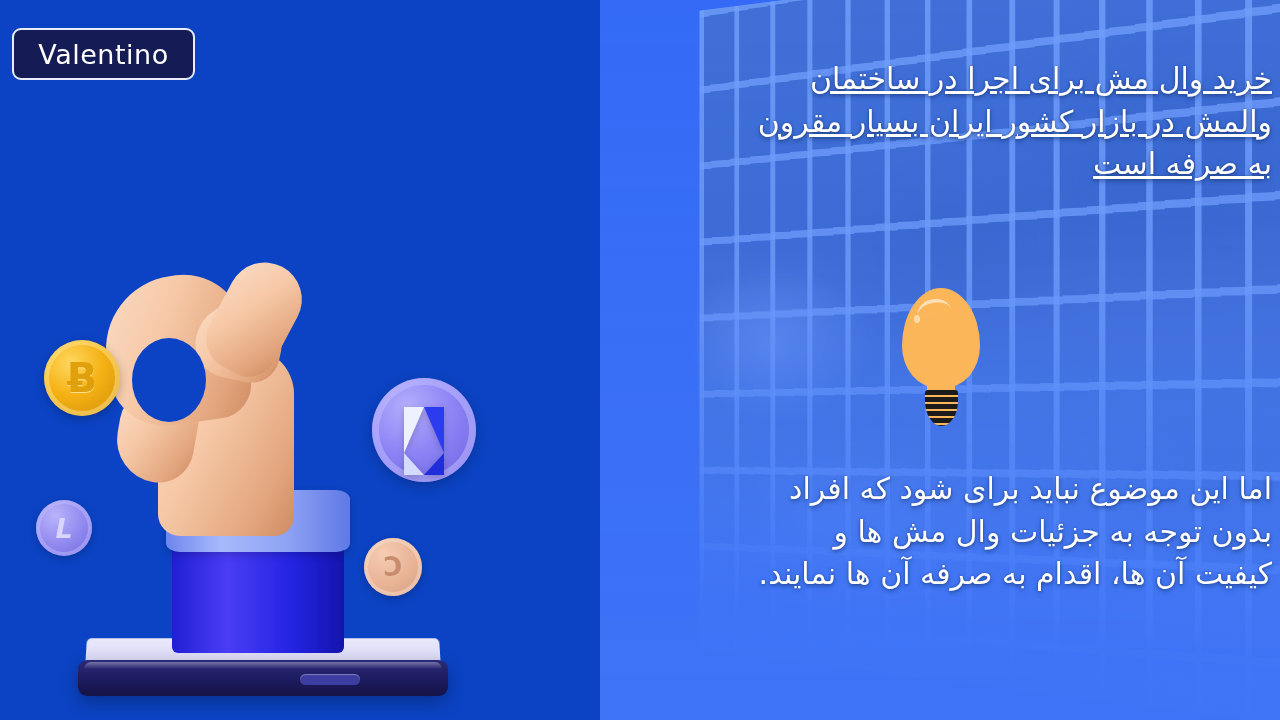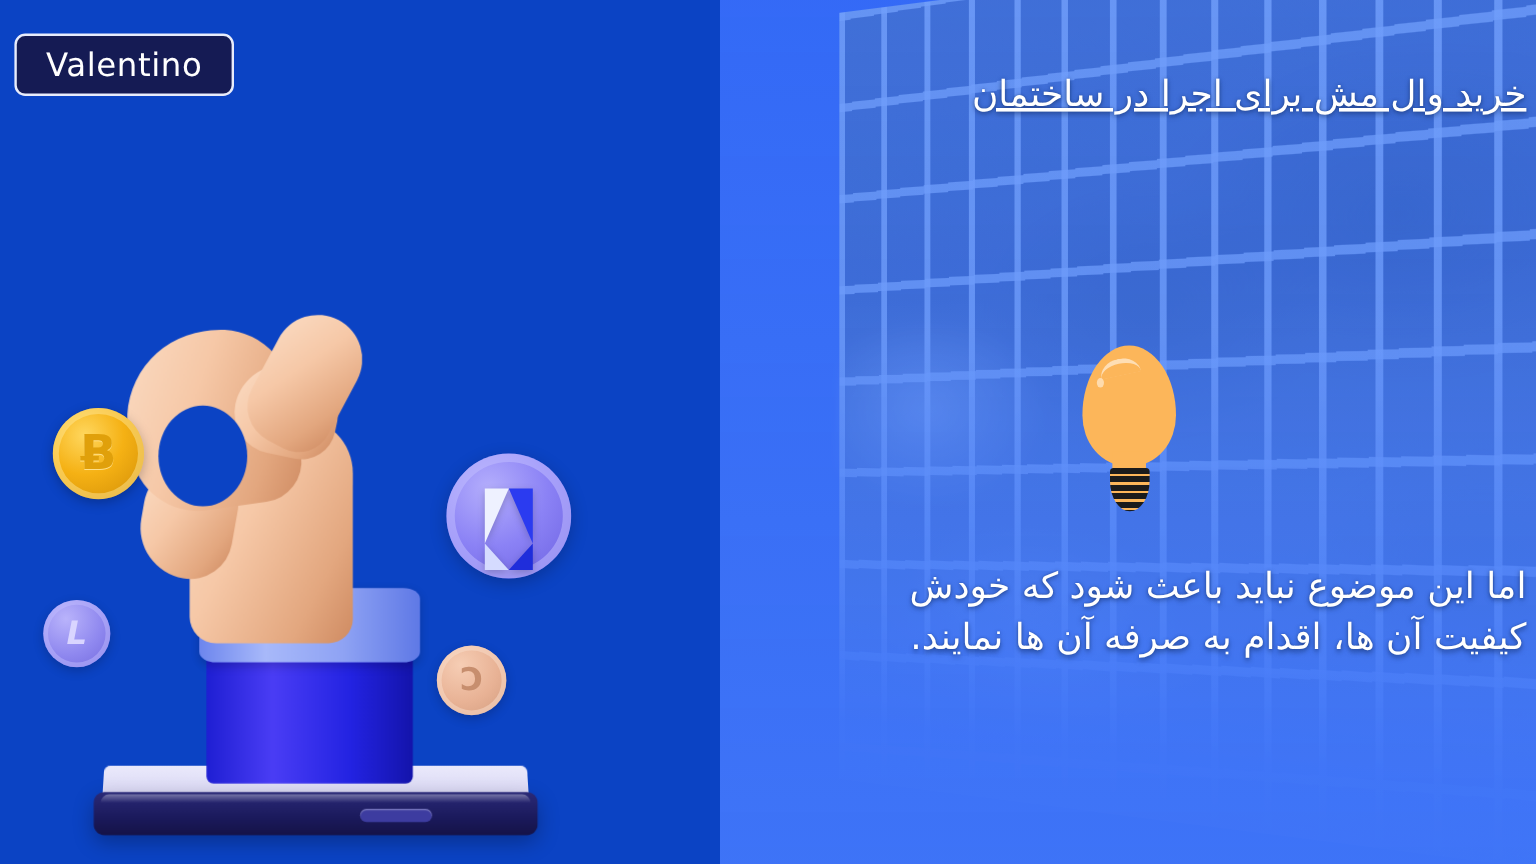--- a/index.html
+++ b/index.html
@@ -371,30 +371,33 @@
       <div id="mesh-blobs"></div>
       <div id="mesh-horiz"></div>
       <div id="mesh-vert"></div>
       <div id="mesh-fade"></div>
     </div>
     <div id="blue-tint"></div>
     <div id="blue-tint2"></div>
 
     <div class="para" id="para-top">
       <div>خرید وال مش برای اجرا در ساختمان</div>
+      <div>والمش در بازار کشور ایران بسیار مقرون</div>
+      <div>به صرفه است</div>
     </div>
 
     <div id="lightbulb">
       <div id="bulb-glass">
         <div id="bulb-highlight"></div>
         <div id="bulb-highlight-dot"></div>
       </div>
       <div id="bulb-neck"></div>
       <div id="bulb-base"></div>
     </div>
 
     <div class="para" id="para-bottom">
-      <div>اما این موضوع نباید باعث شود که خودش</div>
+      <div>اما این موضوع نباید برای شود که افراد</div>
+      <div>بدون توجه به جزئیات وال مش ها و</div>
       <div>کیفیت آن ها، اقدام به صرفه آن ها نمایند.</div>
     </div>
 
   </div>
 </div>
 
 </body></html>

